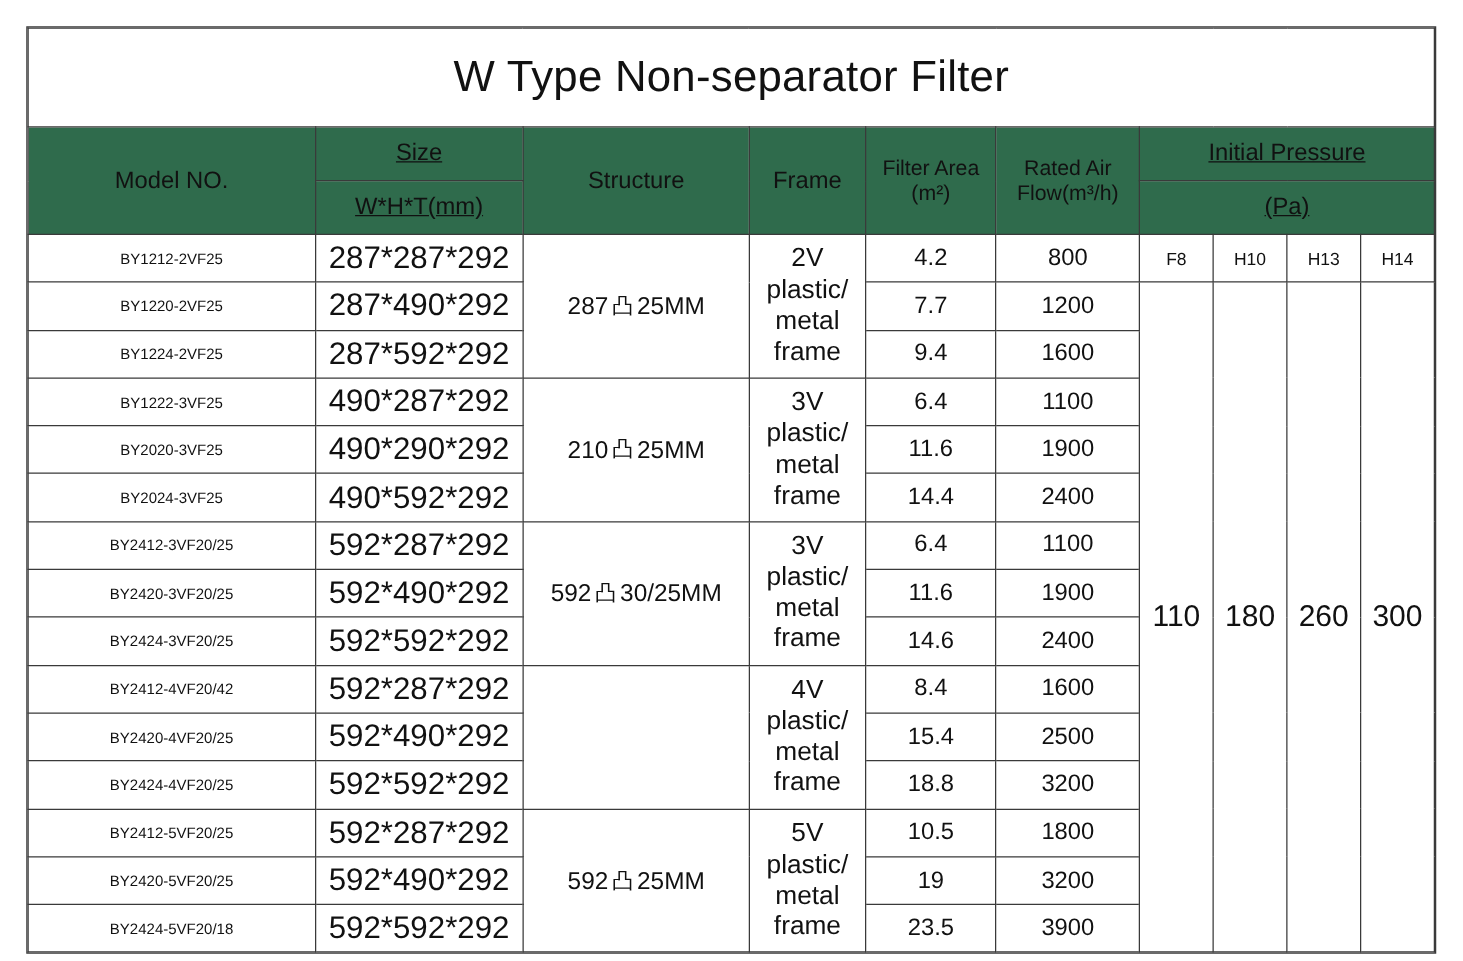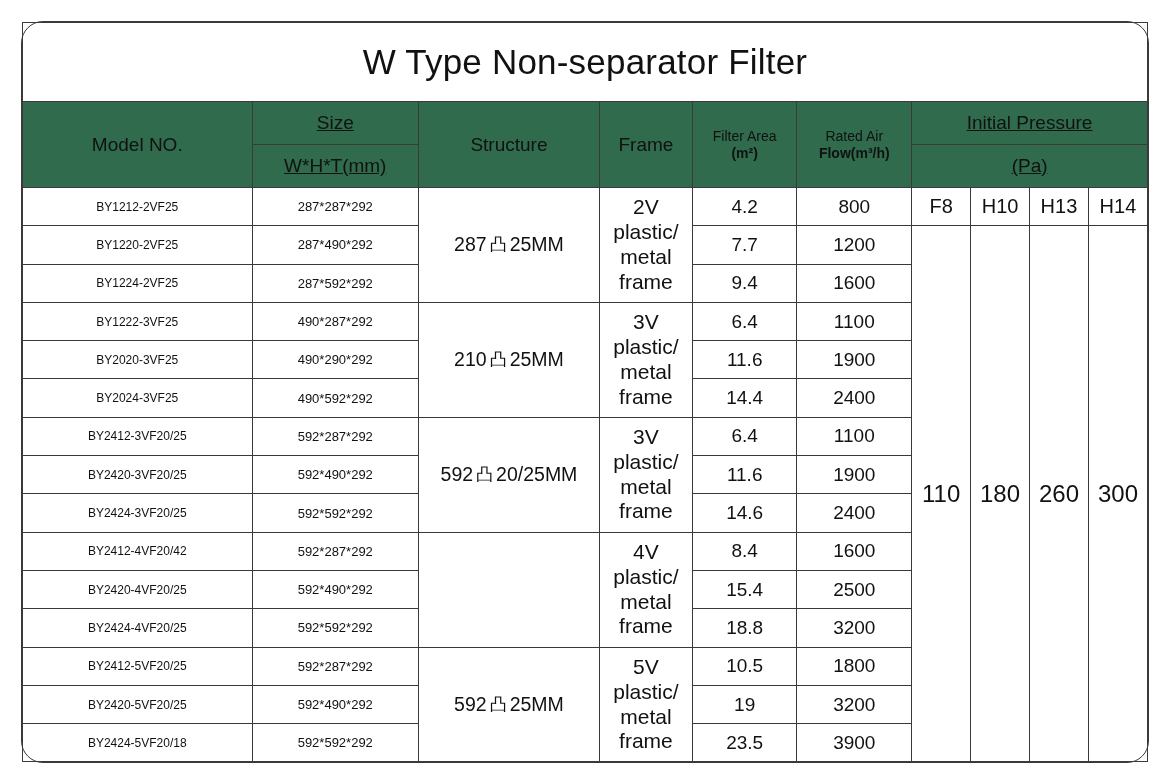--- a/index.html
+++ b/index.html
@@ -34,21 +34,20 @@
     padding: 0;
     margin: 0;
     text-align: center;
     vertical-align: middle;
     color: #111111;
     font-weight: normal;
   }
   
   #spec-table {
     outline: 1px solid #3a3a3a;
-    border-radius: 21px;
   }
 
   
   .title-cell {
     height: 78px;
     background: #ffffff;
     font-size: 35px;
     letter-spacing: 0.2px;
     color: #0d0d0d;
     font-weight: normal;
@@ -56,40 +55,40 @@
 
   
   .hd {
     background: #2f6b4c;
     color: #ffffff;
     font-size: 19px;
     line-height: 1.15;
   }
   .hd-tall { height: 84px; }
   .hd-half { height: 42px; text-decoration: underline; }
-  .hd-two-line { font-size: 14px; }
-  .hd-two-line .l2 { display: block; font-weight: bold; }
+  .hd-two-line { font-size: 17px; }
+  .hd-two-line .l2 { display: block; }
 
   
   .bd {
     height: 37.3px;
     font-size: 19px;
     background: #ffffff;
     white-space: nowrap;
   }
   .bd-model { font-size: 12px; }
-  .bd-size { font-size: 13px; }
+  .bd-size { font-size: 25px; }
   .bd-struct { font-size: 19.5px; }
   .bd-frame {
     font-size: 21px;
     line-height: 1.18;
   }
   .bd-frame .fl { display: block; }
   .bd-press { font-size: 24px; }
-  .grade { height: 36px; font-size: 20px; }
+  .grade { height: 36px; font-size: 14px; }
 
   .convex {
     font-family: "DejaVu Sans", sans-serif;
     font-size: 17px;
     display: inline-block;
     padding: 0 3px;
     vertical-align: 1px;
   }
   .empty-struct { background: #ffffff; }
 </style>
@@ -185,21 +184,21 @@
         </tr>
         <tr>
           <td class="bd bd-model">BY2024-3VF25</td>
           <td class="bd bd-size">490*592*292</td>
           <td class="bd">14.4</td>
           <td class="bd">2400</td>
         </tr>
         <tr>
           <td class="bd bd-model">BY2412-3VF20/25</td>
           <td class="bd bd-size">592*287*292</td>
-          <td class="bd bd-struct" rowspan="3"><span>592</span><span class="convex">凸</span><span>20/25MM</span></td>
+          <td class="bd bd-struct" rowspan="3"><span>592</span><span class="convex">凸</span><span>30/25MM</span></td>
           <td class="bd bd-frame" rowspan="3">
             <span class="fl">3V</span>
             <span class="fl">plastic/</span>
             <span class="fl">metal</span>
             <span class="fl">frame</span>
           </td>
           <td class="bd">6.4</td>
           <td class="bd">1100</td>
         </tr>
         <tr>

